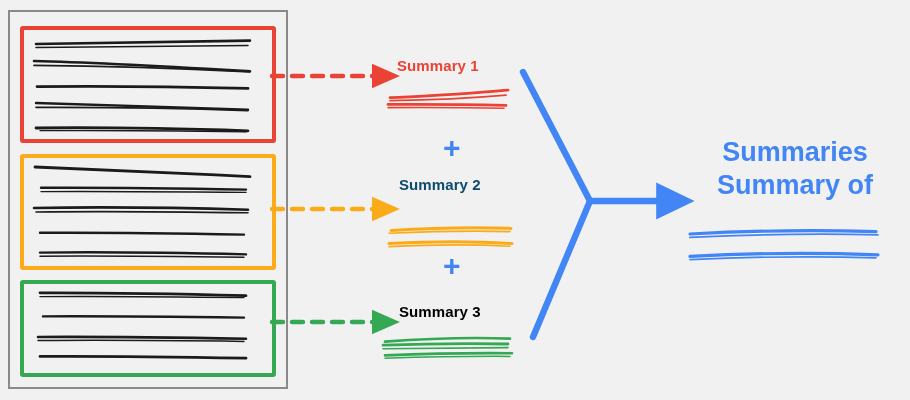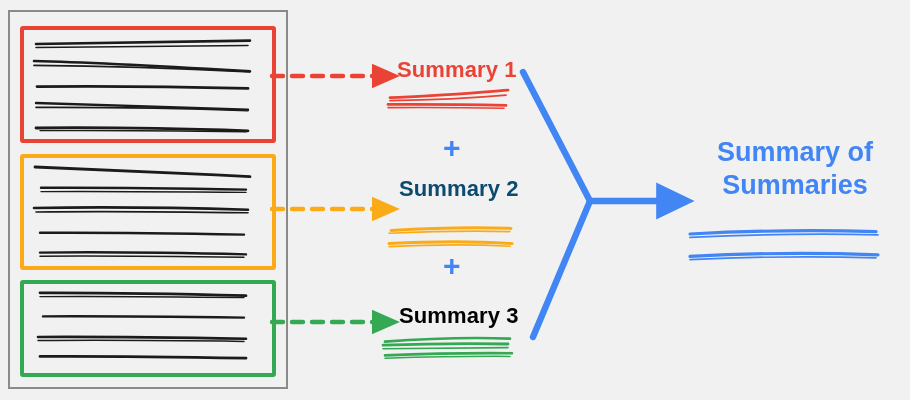--- a/index.html
+++ b/index.html
@@ -52,21 +52,21 @@
     left: 10px;  top: 142px; width: 256px; height: 116px;
     border: 4px solid #fbab18;
   }
   #section-green {
     left: 10px;  top: 268px; width: 256px; height: 97px;
     border: 4px solid #34a853;
   }
   
   .summary-label {
     position: absolute;
-    font-size: 22px;
+    font-size: 15px;
     font-weight: bold;
     white-space: nowrap;
     letter-spacing: 0.1px;
   }
   #label-summary-1 { left: 397px; top: 57px;  color: #ea4335; }
   #label-summary-2 { left: 399px; top: 176px; color: #0c4a6e; }
   #label-summary-3 { left: 399px; top: 303px; color: #000000; }
 
   
   .plus-sign {
@@ -194,17 +194,17 @@
   </svg>
 
   <div class="summary-label" id="label-summary-1">Summary 1</div>
   <div class="summary-label" id="label-summary-2">Summary 2</div>
   <div class="summary-label" id="label-summary-3">Summary 3</div>
 
   <div class="plus-sign" id="plus-1">+</div>
   <div class="plus-sign" id="plus-2">+</div>
 
   <div id="final-summary-title">
+    <span class="final-line">Summaries</span>
     <span class="final-line">Summary of</span>
-    <span class="final-line">Summaries</span>
   </div>
 
 </div>
 
 </body></html>

